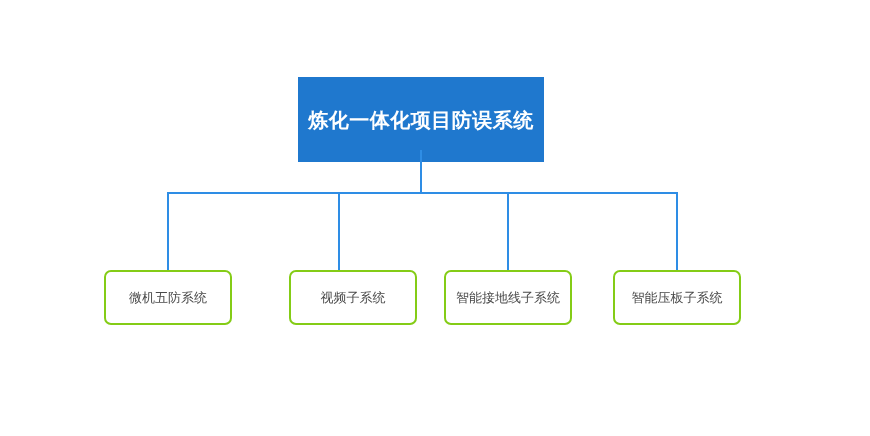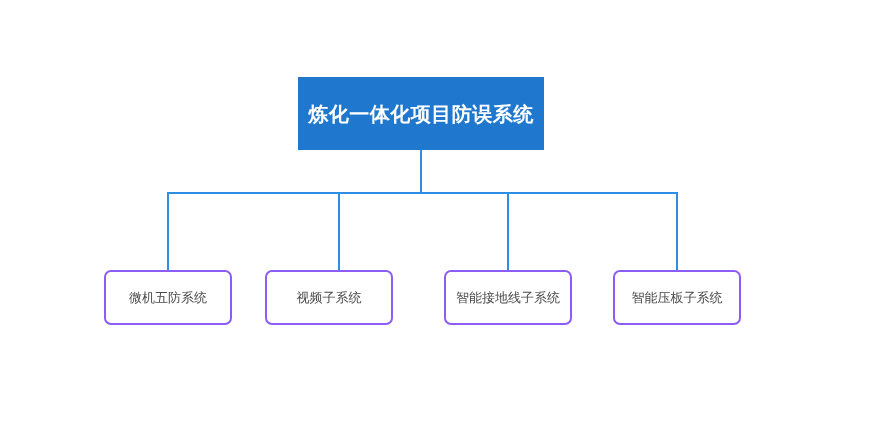--- a/index.html
+++ b/index.html
@@ -44,21 +44,21 @@
   #drop-1 { left: 167px; }
   #drop-2 { left: 338px; }
   #drop-3 { left: 507px; }
   #drop-4 { left: 676px; }
   
   #root-node {
     position: absolute;
     left: 298px;
     top: 77px;
     width: 246px;
-    height: 73px;
+    height: 85px;
     background: #1F78CE;
     display: flex;
     align-items: center;
     justify-content: center;
     box-sizing: border-box;
   }
   #root-node .node-label {
     color: #ffffff;
     font-size: 20px;
     font-weight: bold;
@@ -66,36 +66,36 @@
     white-space: nowrap;
     line-height: 1;
   }
   
   .child-node {
     position: absolute;
     top: 270px;
     width: 128px;
     height: 55px;
     background: #ffffff;
-    border: 2px solid #8b5cf6;
+    border: 2px solid #84cc16;
     border-radius: 7px;
     display: flex;
     align-items: center;
     justify-content: center;
     box-sizing: border-box;
   }
   .child-node .node-label {
     color: #4a4a4a;
     font-size: 13px;
     font-weight: normal;
     white-space: nowrap;
     line-height: 1;
   }
   #child-node-0 { left: 104px; }
-  #child-node-1 { left: 265px; }
+  #child-node-1 { left: 289px; }
   #child-node-2 { left: 444px; }
   #child-node-3 { left: 613px; align-items: center; }
 </style>
 </head>
 <body>
 
 <div id="diagram-canvas">
 
   <div id="root-node">
     <span class="node-label">炼化一体化项目防误系统</span>

